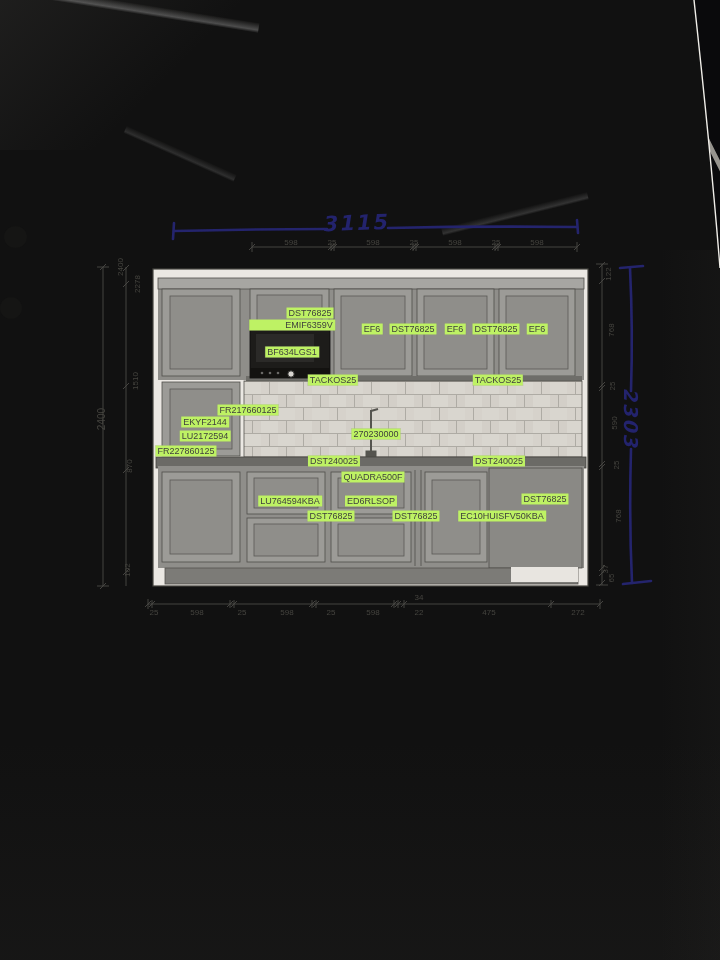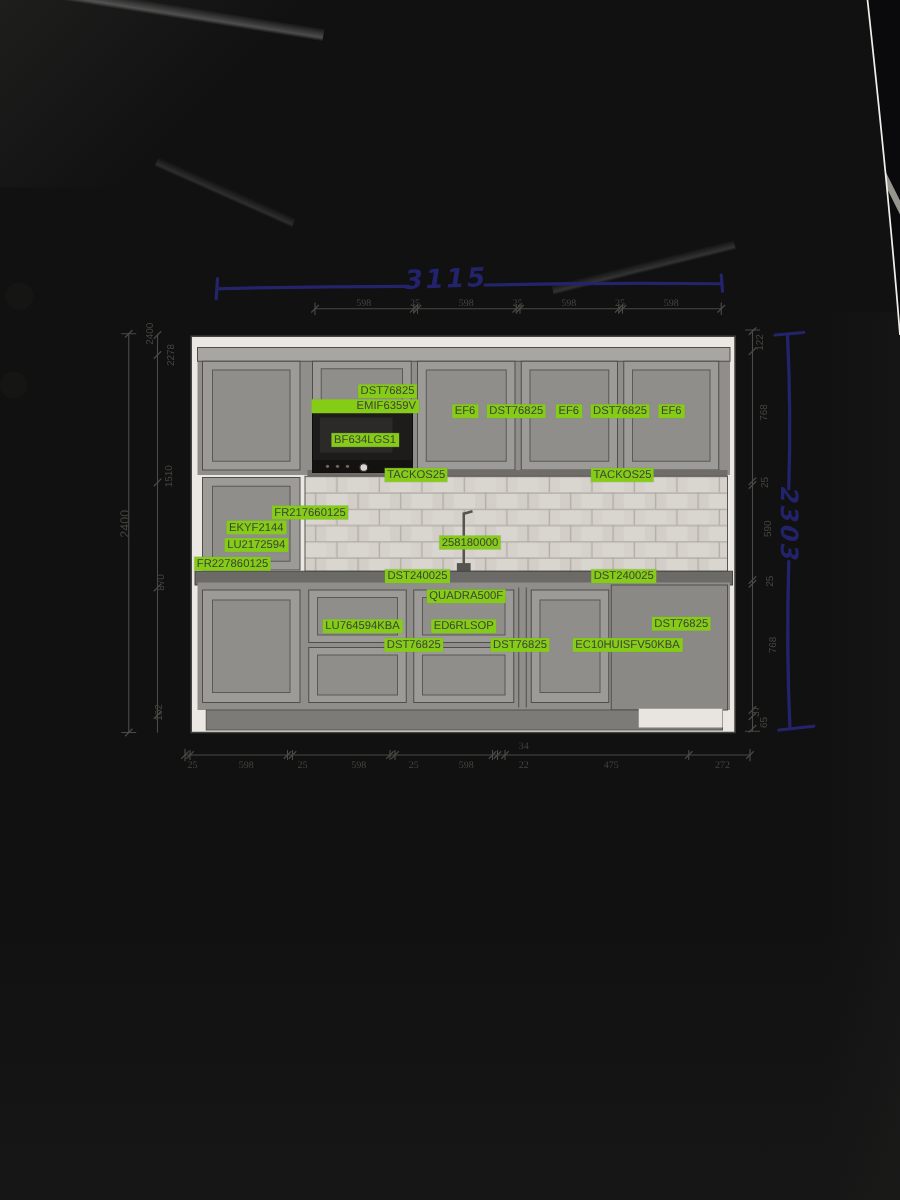--- a/index.html
+++ b/index.html
@@ -24,22 +24,22 @@
   .c3{left:120px;top:150px;width:120px;height:8px;transform:rotate(24deg);
     background:linear-gradient(to bottom, rgba(60,58,54,.06), rgba(255,255,255,.12) 70%, rgba(60,58,54,0));}
   .hole{position:absolute;background:#151514;border-radius:50%;}
   .h1{left:4px;top:226px;width:23px;height:22px;}
   .h2{left:0px;top:297px;width:22px;height:22px;}
   .corner-svg,.plan-svg{position:absolute;left:0;top:0;}
   
   #labels{position:absolute;left:0;top:0;width:720px;height:960px;pointer-events:none;}
   .lbl{position:absolute;transform:translate(-50%,-50%);white-space:nowrap;
     color:#3f3f3c;line-height:11px;}
-  .pl{font-size:9px;background:#84cc16;padding:0 2px;box-shadow:0 0 0 .5px rgba(130,128,122,.25);}
-  .dh{font-size:8px;color:#45443f;font-family:Liberation Serif, serif;}
+  .pl{font-size:9px;background:#bef264;padding:0 2px;box-shadow:0 0 0 .5px rgba(130,128,122,.25);}
+  .dh{font-size:8px;color:#45443f;}
   .dvv{font-size:8px;color:#45443f;transform:translate(-50%,-50%) rotate(-90deg);}
   .hand{position:absolute;transform:translate(-50%,-50%) rotate(-2deg);
     font-family:"DejaVu Sans", sans-serif;font-style:italic;font-weight:bold;
     font-size:21px;color:#23236d;letter-spacing:2px;}
   .hand-right{transform:translate(-50%,-50%) rotate(90deg) skewX(-4deg);font-size:19px;}
 </style>
 </head>
 <body>
 
 <div class="photo">
@@ -197,21 +197,21 @@
       <div class="lbl pl" style="left: 413px; top: 329px;">DST76825</div>
       <div class="lbl pl" style="left: 455px; top: 329px;">EF6</div>
       <div class="lbl pl" style="left: 496px; top: 329px;">DST76825</div>
       <div class="lbl pl" style="left: 537px; top: 329px;">EF6</div>
       <div class="lbl pl" style="left: 333px; top: 380px;">TACKOS25</div>
       <div class="lbl pl" style="left: 498px; top: 380px;">TACKOS25</div>
       <div class="lbl pl" style="left: 248px; top: 410px;">FR217660125</div>
       <div class="lbl pl" style="left: 205px; top: 422px;">EKYF2144</div>
       <div class="lbl pl" style="left: 205px; top: 436px;">LU2172594</div>
       <div class="lbl pl" style="left: 186px; top: 451px;">FR227860125</div>
-      <div class="lbl pl" style="left: 376px; top: 434px;">258180000</div>
+      <div class="lbl pl" style="left: 376px; top: 434px;">270230000</div>
       <div class="lbl pl" style="left: 334px; top: 461px;">DST240025</div>
       <div class="lbl pl" style="left: 499px; top: 461px;">DST240025</div>
       <div class="lbl pl" style="left: 373px; top: 477px;">QUADRA500F</div>
       <div class="lbl pl" style="left: 290px; top: 501px;">LU764594KBA</div>
       <div class="lbl pl" style="left: 371px; top: 501px;">ED6RLSOP</div>
       <div class="lbl pl" style="left: 545px; top: 499px;">DST76825</div>
       <div class="lbl pl" style="left: 331px; top: 516px;">DST76825</div>
       <div class="lbl pl" style="left: 416px; top: 516px;">DST76825</div>
       <div class="lbl pl" style="left: 502px; top: 516px;">EC10HUISFV50KBA</div>
       <div class="lbl dh" style="left: 291px; top: 242px;">598</div>

